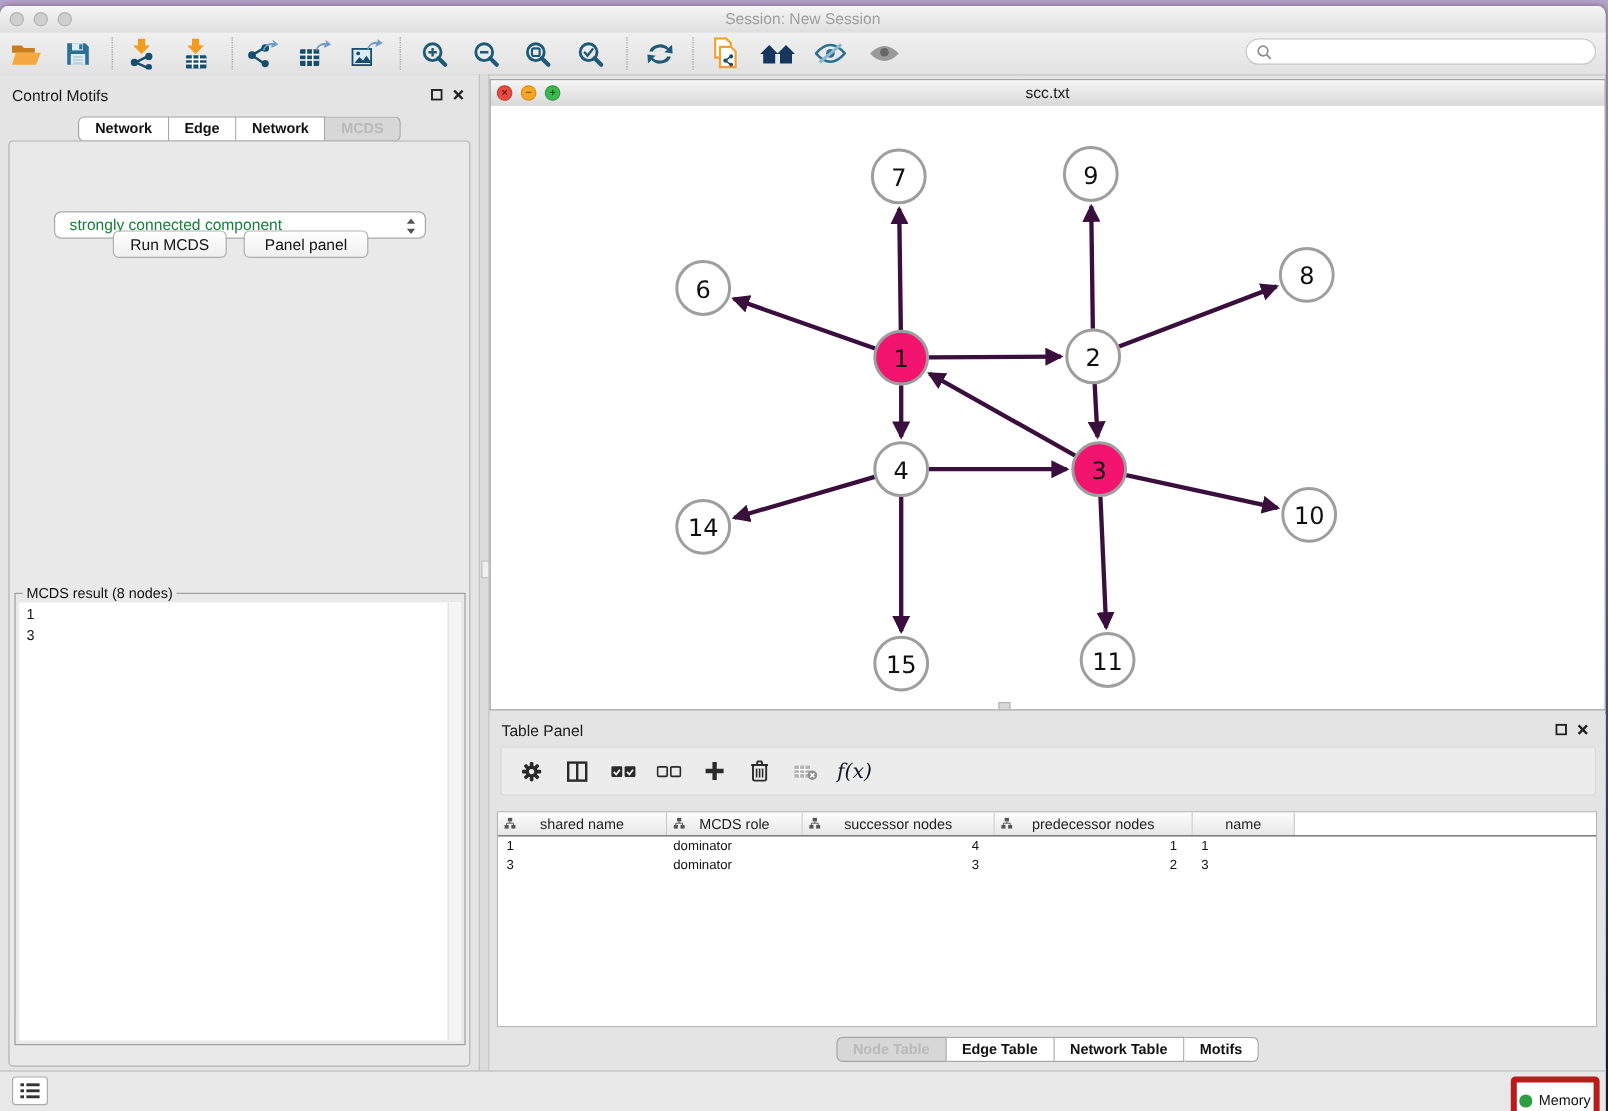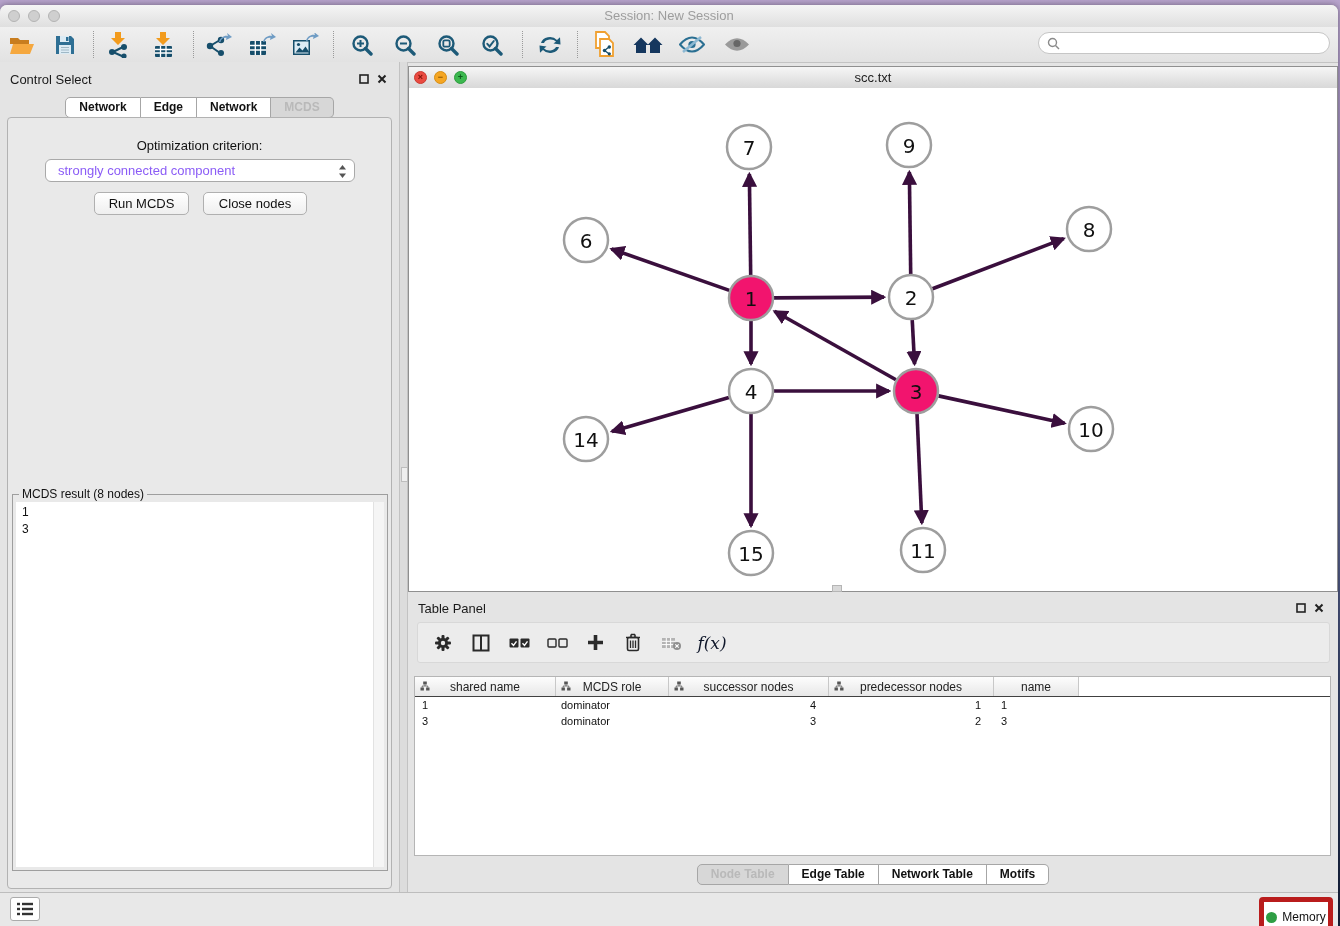--- a/index.html
+++ b/index.html
@@ -32,22 +32,22 @@
   .seg{display:inline-flex;}
   .seg .tab{height:19px;line-height:19px;padding:0 13px;background:#fff;border:1px solid #a6a6a6;
     border-left:none;font-size:12px;font-weight:bold;color:#111;cursor:default;}
   .seg .tab:first-child{border-left:1px solid #a6a6a6;border-radius:5px 0 0 5px;}
   .seg .tab:last-child{border-radius:0 5px 5px 0;}
   .seg .tab.sel{background:#d7d7d7;color:#b9b9b9;}
   .cp-tabs{position:absolute;top:35px;left:0;right:0;display:flex;justify-content:center;}
   .cp-body{position:absolute;left:7px;right:7px;top:55px;bottom:4px;background:#e9e9e9;
     border:1px solid #b2b2b2;border-radius:4px;}
   .opt-label{position:absolute;top:20px;left:0;right:0;text-align:center;font-size:13px;color:#111;}
-  .dropdown{position:absolute;top:41px;left:37px;width:310px;height:23px;background:#fff;
-    border:1px solid #a9a9a9;border-radius:6px;box-sizing:border-box;font-size:13px;color:#8b5cf6;
+  .dropdown{position:absolute;top:58px;left:37px;width:310px;height:23px;background:#fff;
+    border:1px solid #a9a9a9;border-radius:6px;box-sizing:border-box;font-size:13px;color:#15803d;
     line-height:21px;padding-left:12px;}
   .dropdown .chev{position:absolute;right:7px;top:4px;}
   .btn{position:absolute;top:74px;height:23px;background:linear-gradient(#ffffff,#efefef);
     border:1px solid #b0b0b0;border-radius:5px;box-sizing:border-box;font-size:13px;color:#111;
     text-align:center;line-height:21px;cursor:default;}
   .result{position:absolute;left:4px;right:3px;top:376px;bottom:17px;border:1px solid #9e9e9e;}
   .result .legend{position:absolute;top:-8px;left:6px;background:#e9e9e9;padding:0 3px;
     font-size:12px;color:#111;}
   .result .inner{position:absolute;left:3px;right:3px;top:7px;bottom:3px;background:#fff;overflow:hidden;}
   .result .line{font-size:12px;line-height:17px;padding-left:6px;color:#111;}
@@ -243,50 +243,49 @@
     <div class="search">
       <svg width="13" height="13" viewBox="0 0 13 13">
         <circle cx="5.5" cy="5.5" r="4" fill="none" stroke="#8a8a8a" stroke-width="1.4"></circle>
         <path d="M8.5 8.5 L12 12" stroke="#8a8a8a" stroke-width="1.4"></path>
           </svg>
       <input type="text" placeholder="" style="">
     </div>
   </div>
 
   <div class="cp">
-    <div class="panel-title">Control Select</div>
+    <div class="panel-title">Control Motifs</div>
     <div class="panel-ctl" style="right:28px">
       <svg width="10" height="10">
             <rect x="1" y="1" width="8" height="8" fill="none" stroke="#222" stroke-width="1.6"></rect>
           </svg>
     </div>
     <div class="panel-ctl" style="right:10px">
       <svg width="10" height="10">
             <path d="M1.5 1.5 L8.5 8.5 M8.5 1.5 L1.5 8.5" stroke="#222" stroke-width="2"></path>
           </svg>
     </div>
     <div class="cp-tabs seg">
       <div class="tab">Network</div>
       <div class="tab">Edge</div>
       <div class="tab">Network</div>
       <div class="tab sel">MCDS</div>
     </div>
     <div class="cp-body">
-      <div class="opt-label">Optimization criterion:</div>
       <div class="dropdown">
         <span>strongly connected component</span>
         <span class="chev">
           <svg width="9" height="15" viewBox="0 0 9 15">
                 <path d="M4.5 1 L8 5.4 H1 z" fill="#555"></path>
                 <path d="M4.5 14 L1 9.6 H8 z" fill="#555"></path>
               </svg>
         </span>
       </div>
       <div class="btn" style="left:86px;width:95px">Run MCDS</div>
-      <div class="btn" style="left:195px;width:104px">Close nodes</div>
+      <div class="btn" style="left:195px;width:104px">Panel panel</div>
       <div class="result">
         <div class="legend">MCDS result (8 nodes)</div>
         <div class="inner">
           <div class="line">1</div>
           <div class="line">3</div>
           <div class="track"></div>
         </div>
       </div>
     </div>
   </div>

